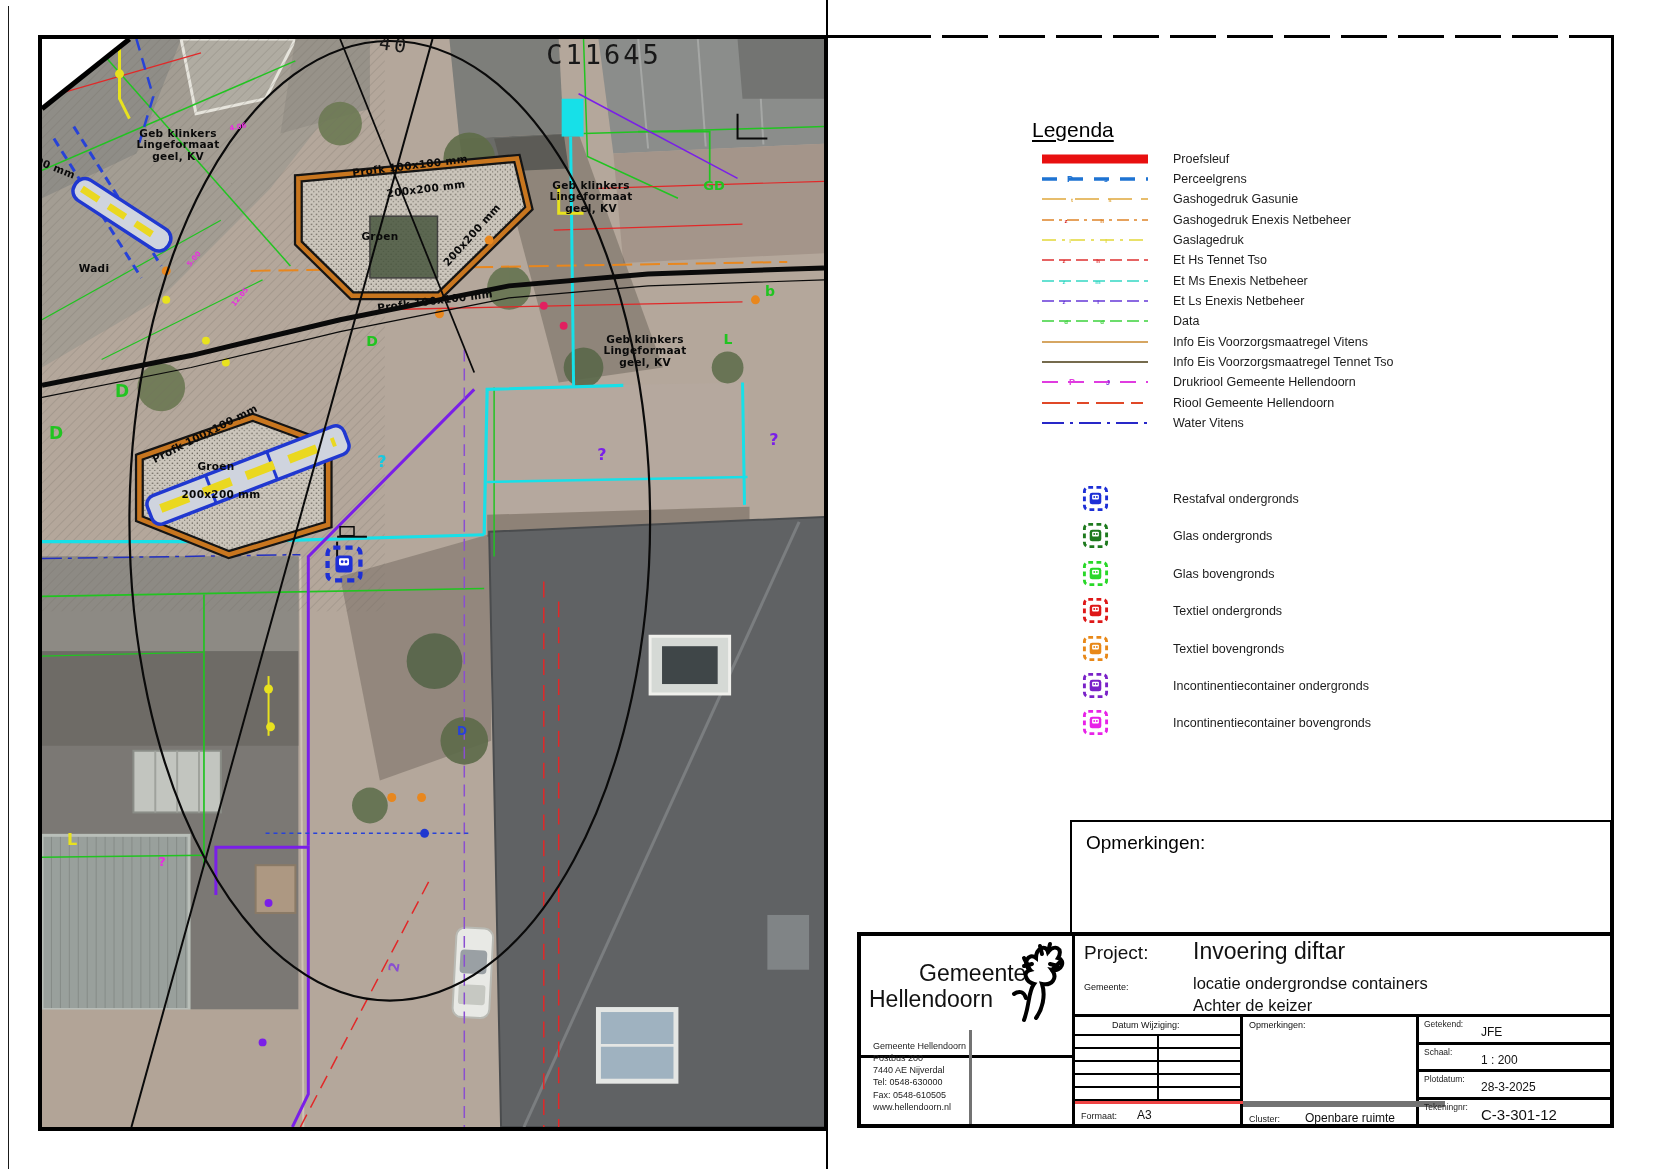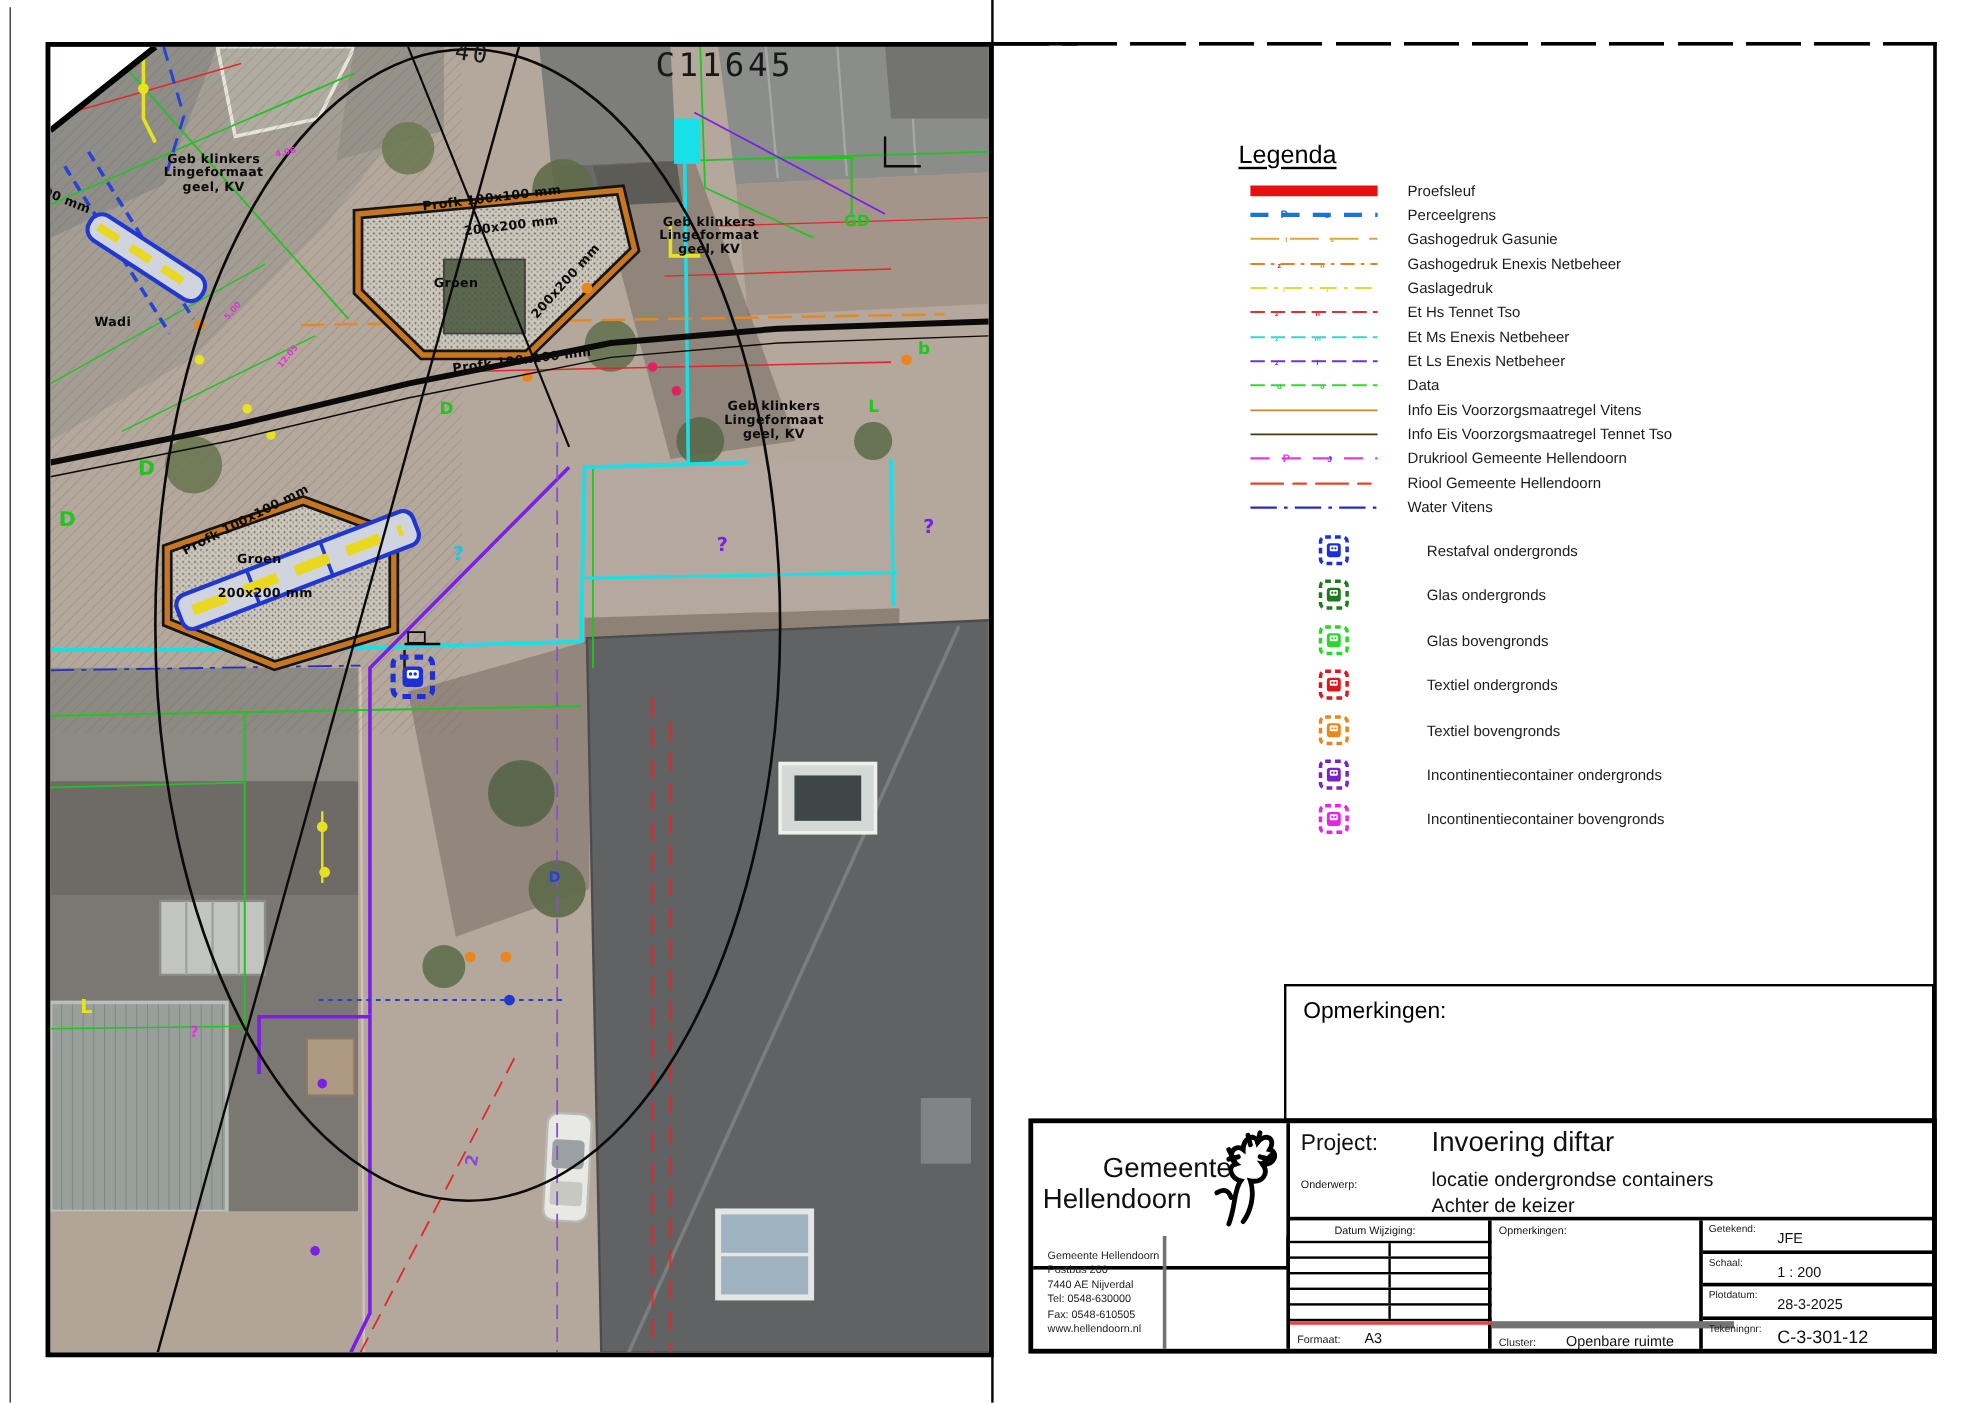--- a/index.html
+++ b/index.html
@@ -25,21 +25,21 @@
   .mglyph{position:absolute;font-family:"DejaVu Sans",sans-serif;font-weight:bold;
         transform:translate(-50%,-50%);}
   .map-csym{position:absolute;left:282px;top:505px;width:40px;height:40px;color:#1d2fd6;}
 
   
   .legend{position:absolute;left:1032px;top:118px;width:580px;height:610px;}
   .lg-title{font-size:21px;text-decoration:underline;text-underline-offset:3px;color:#000;}
   .lg-row{position:absolute;left:0;height:20px;width:560px;}
   .lg-row svg{position:absolute;left:8px;top:2px;}
   .lg-row .lbl{position:absolute;left:141px;top:0;line-height:20px;font-size:12.5px;color:#1c1c1c;}
-  .lg-crow{position:absolute;left:16px;height:30px;width:560px;}
+  .lg-crow{position:absolute;left:0;height:30px;width:560px;margin-top:40px;}
   .lg-crow svg{position:absolute;left:50px;top:0;}
   .lg-crow .lbl{position:absolute;left:141px;top:0;line-height:28px;font-size:12.5px;color:#1c1c1c;}
 
   
   .opm-box{position:absolute;left:1070px;top:820px;width:542px;height:114px;
       border:2px solid #000;box-sizing:border-box;}
   .opm-box .ttl{font-size:19px;margin:10px 0 0 14px;color:#000;}
 
   
   .tblock{position:absolute;left:857px;top:932px;width:757px;height:196px;
@@ -507,21 +507,21 @@
         <div>7440 AE  Nijverdal</div>
         <div>Tel: 0548-630000</div>
         <div>Fax: 0548-610505</div>
         <div>www.hellendoorn.nl</div>
       </div>
   </div>
 
   <div class="tb-project">
     <div class="plab">Project:</div>
     <div class="pval">Invoering diftar</div>
-    <div class="olab">Onderwerp:</div>
+    <div class="olab">Gemeente:</div>
     <div class="oval1">locatie ondergrondse containers</div>
     <div class="oval2">Achter de keizer</div>
   </div>
 
   <div class="tb-datum">
     <div class="hdr">Datum Wijziging:</div>
     <div class="wijz" id="wijz-table" style="border-top: 2.5px solid rgb(0, 0, 0);">
         <div class="wijz-row">
           <div class="wl"></div>
           <div></div>

